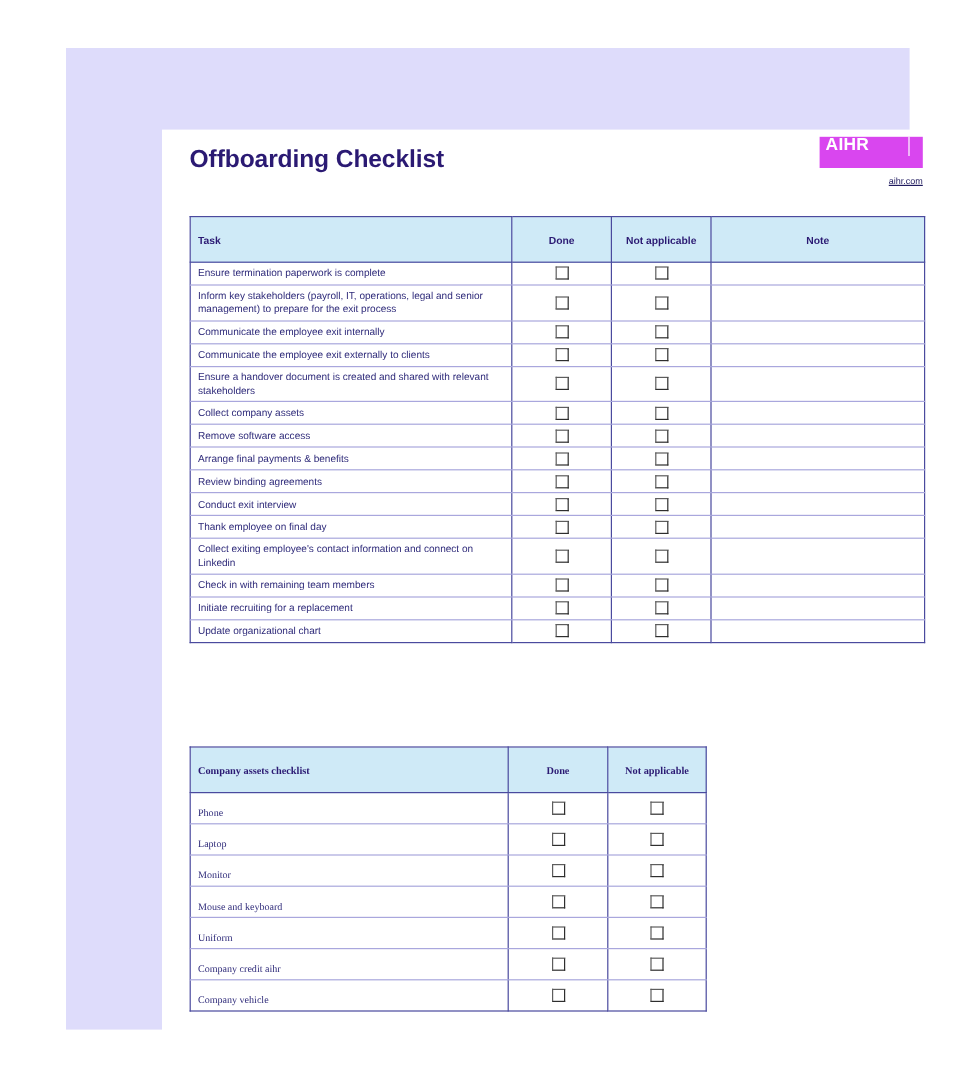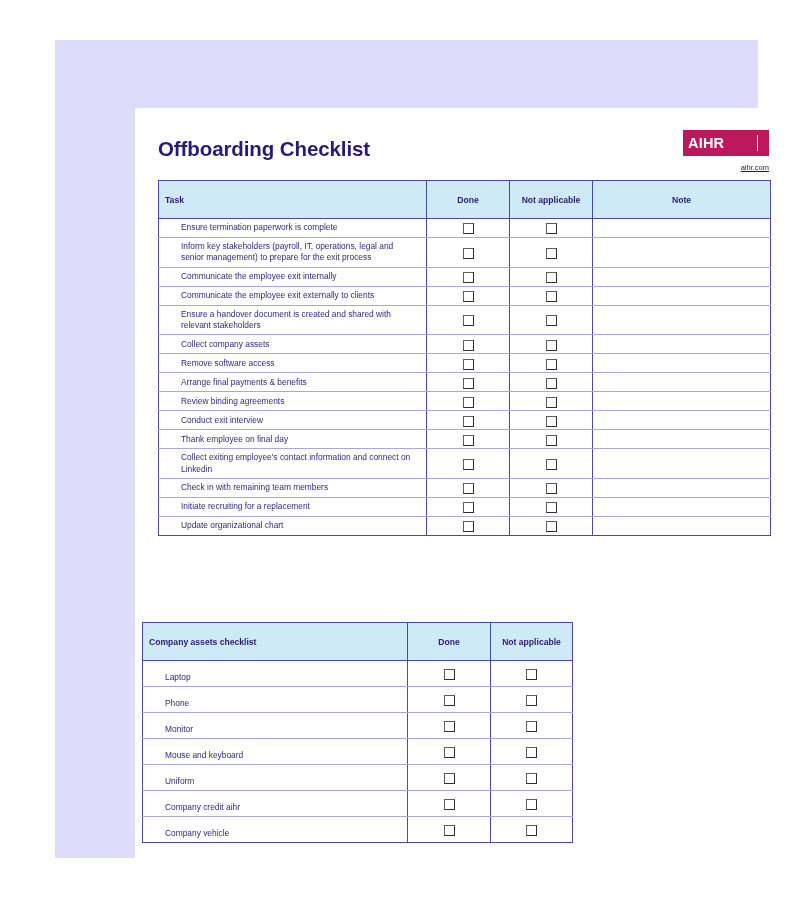--- a/index.html
+++ b/index.html
@@ -34,21 +34,21 @@
     width: 651px;
     height: 763px;
     background: #ffffff;
     box-sizing: border-box;
   }
 
   
   .page-header {
     position: absolute;
     left: 0;
-    top: 16px;
+    top: 0;
     width: 651px;
     height: 67px;
   }
   .doc-title {
     position: absolute;
     left: 23px;
     top: 13px;
     font-size: 20.5px;
     font-weight: bold;
     color: #2b1a73;
@@ -58,22 +58,22 @@
 
   .logo-block {
     position: absolute;
     right: 17px;
     top: 6px;
     width: 86px;
     text-align: right;
   }
   .logo-badge {
     display: flex;
-    align-items: center;
-    background: #be185d;
+    align-items: flex-start;
+    background: #d946ef;
     height: 26px;
     width: 86px;
     box-sizing: border-box;
     padding: 0 4px 0 5px;
     gap: 28px;
   }
   .logo-mark {
     color: #ffffff;
     font-size: 14.5px;
     font-weight: bold;
@@ -104,21 +104,21 @@
   }
 
   
   .sheet {
     position: absolute;
     border-collapse: collapse;
     border-spacing: 0;
     table-layout: fixed;
   }
   .sheet.tasks  { left: 23px; top: 72px;  width: 612px; }
-  .sheet.assets { left: 7px; top: 514px; width: 430px; }
+  .sheet.assets { left: 23px; top: 514px; width: 430px; font-family: Liberation Serif, serif; }
 
   .sheet th, .sheet td {
     border: 1px solid #8e8ccf;
     padding: 0;
     vertical-align: middle;
     box-sizing: border-box;
   }
 
   .sheet thead th {
     background: #cfeaf7;
@@ -142,21 +142,21 @@
     border-bottom: 1px solid #a9a7dd;
   }
   .sheet tbody tr:last-child td {
     border-bottom: 1px solid #4a4a9e;
   }
 
   td.task-cell {
     color: #2f2b7a;
     font-size: 8.4px;
     line-height: 1.35;
-    padding: 3px 8px 3px 22px;
+    padding: 3px 8px 3px 6px;
     text-align: left;
   }
   td.check-cell { text-align: center; }
   td.note-cell  { }
 
   .checkbox {
     display: inline-block;
     width: 11px;
     height: 11px;
     background: #ffffff;
@@ -330,27 +330,27 @@
       <thead>
         <tr>
           <th class="col-task">Company assets checklist</th>
           <th class="col-center">Done</th>
           <th class="col-center">Not applicable</th>
         </tr>
       </thead>
       <tbody>
 
         <tr>
+          <td class="task-cell">Phone</td>
+          <td class="check-cell"><span class="checkbox"></span></td>
+          <td class="check-cell"><span class="checkbox"></span></td>
+        </tr>
+
+        <tr>
           <td class="task-cell">Laptop</td>
-          <td class="check-cell"><span class="checkbox"></span></td>
-          <td class="check-cell"><span class="checkbox"></span></td>
-        </tr>
-
-        <tr>
-          <td class="task-cell">Phone</td>
           <td class="check-cell"><span class="checkbox"></span></td>
           <td class="check-cell"><span class="checkbox"></span></td>
         </tr>
 
         <tr>
           <td class="task-cell">Monitor</td>
           <td class="check-cell"><span class="checkbox"></span></td>
           <td class="check-cell"><span class="checkbox"></span></td>
         </tr>
 

